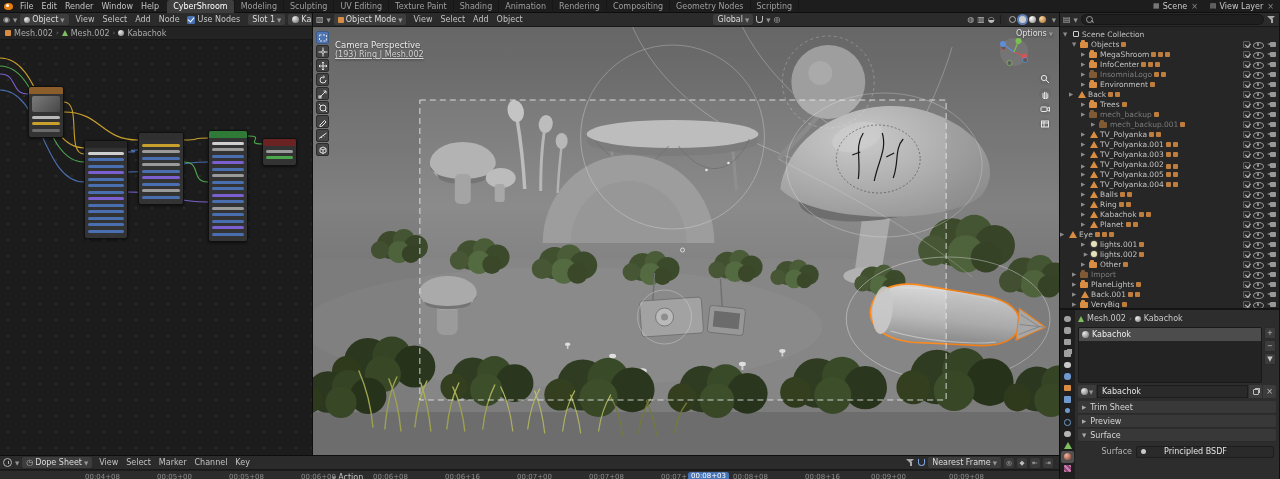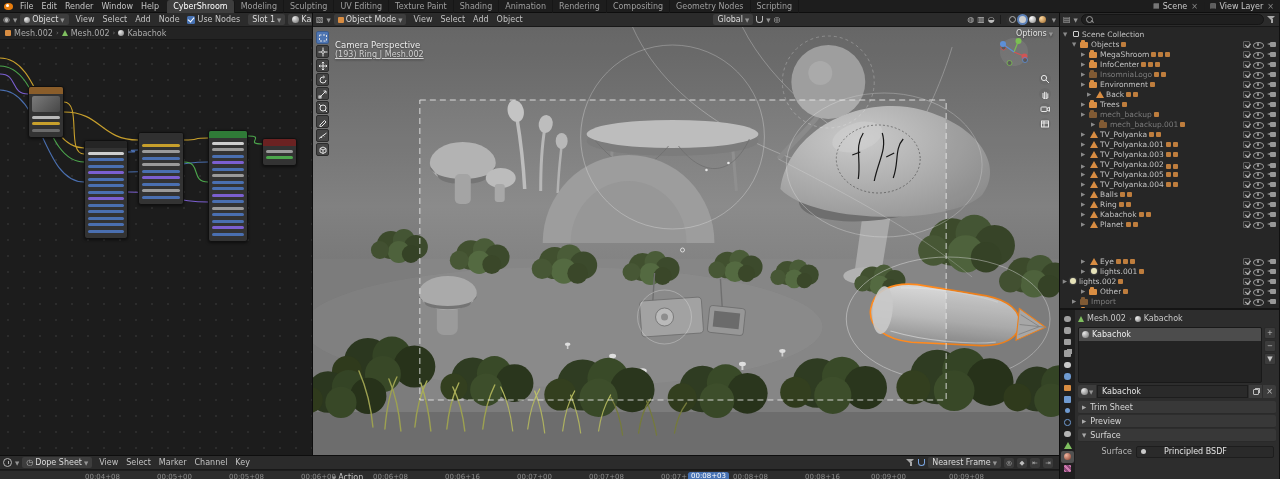--- a/index.html
+++ b/index.html
@@ -756,21 +756,21 @@
             <div class="ol-row" style="padding-left: 21px;">
               <span class="ol-caret">▶</span>
               <span class="ic ic-collection"></span>
               <span class="ol-label">Environment</span>
               <span class="ol-badge"></span>
               <span class="spacer"></span>
               <span class="ol-cb"></span>
               <span class="ol-eye"></span>
               <span class="ol-cam"></span>
             </div>
-            <div class="ol-row" style="padding-left: 27px;">
+            <div class="ol-row" style="padding-left: 9px;">
               <span class="ol-caret">▶</span>
               <span class="ic ic-mesh"></span>
               <span class="ol-label">Back</span>
               <span class="ol-badge"></span>
               <span class="ol-badge"></span>
               <span class="spacer"></span>
               <span class="ol-cb"></span>
               <span class="ol-eye"></span>
               <span class="ol-cam"></span>
             </div>
@@ -907,21 +907,21 @@
               <span class="ol-caret">▶</span>
               <span class="ic ic-mesh"></span>
               <span class="ol-label">Planet</span>
               <span class="ol-badge"></span>
               <span class="ol-badge"></span>
               <span class="spacer"></span>
               <span class="ol-cb"></span>
               <span class="ol-eye"></span>
               <span class="ol-cam"></span>
             </div>
-            <div class="ol-row" style="padding-left: 21px; margin-top: 27px;">
+            <div class="ol-row" style="">
               <span class="ol-caret">▶</span>
               <span class="ic ic-mesh"></span>
               <span class="ol-label">Eye</span>
               <span class="ol-badge"></span>
               <span class="ol-badge"></span>
               <span class="ol-badge"></span>
               <span class="spacer"></span>
               <span class="ol-cb"></span>
               <span class="ol-eye"></span>
               <span class="ol-cam"></span>
@@ -929,21 +929,21 @@
             <div class="ol-row" style="padding-left: 21px;">
               <span class="ol-caret">▶</span>
               <span class="ic ic-light"></span>
               <span class="ol-label">lights.001</span>
               <span class="ol-badge"></span>
               <span class="spacer"></span>
               <span class="ol-cb"></span>
               <span class="ol-eye"></span>
               <span class="ol-cam"></span>
             </div>
-            <div class="ol-row" style=" text-align: right;">
+            <div class="ol-row" style="padding-left: 21px; text-align: right;">
               <span class="ol-caret">▶</span>
               <span class="ic ic-light"></span>
               <span class="ol-label">lights.002</span>
               <span class="ol-badge"></span>
               <span class="spacer"></span>
               <span class="ol-cb"></span>
               <span class="ol-eye"></span>
               <span class="ol-cam"></span>
             </div>
             <div class="ol-row" style="padding-left: 21px;">

